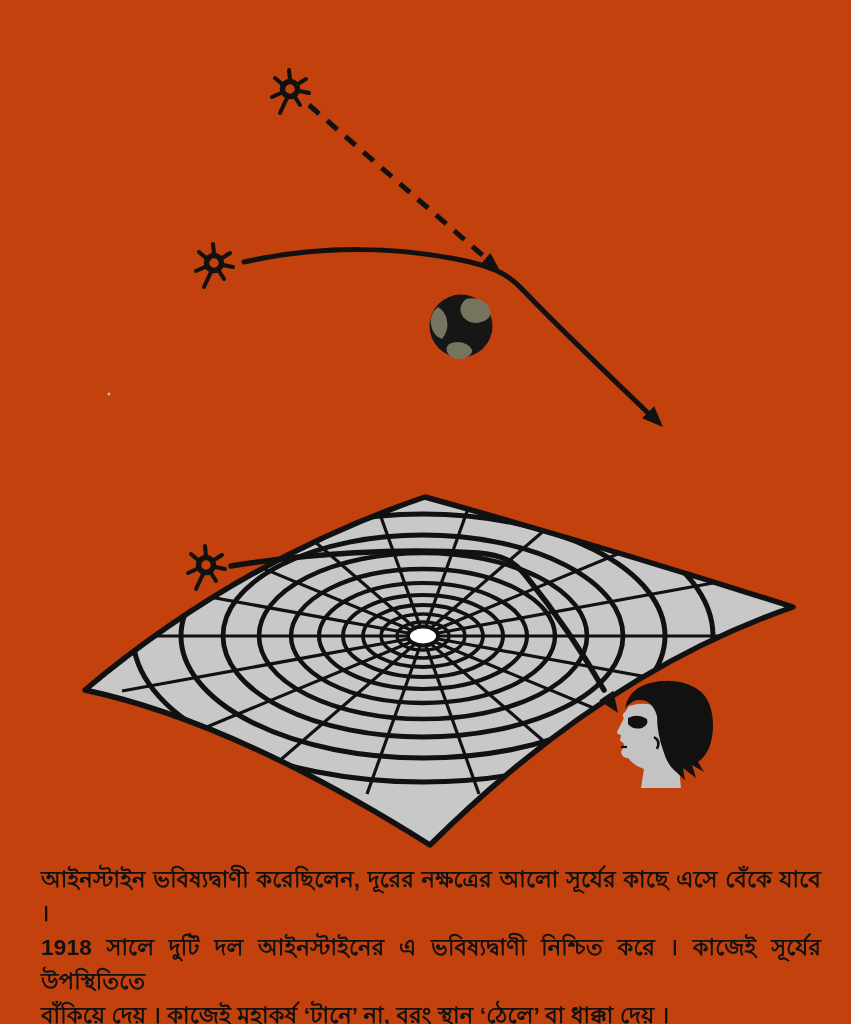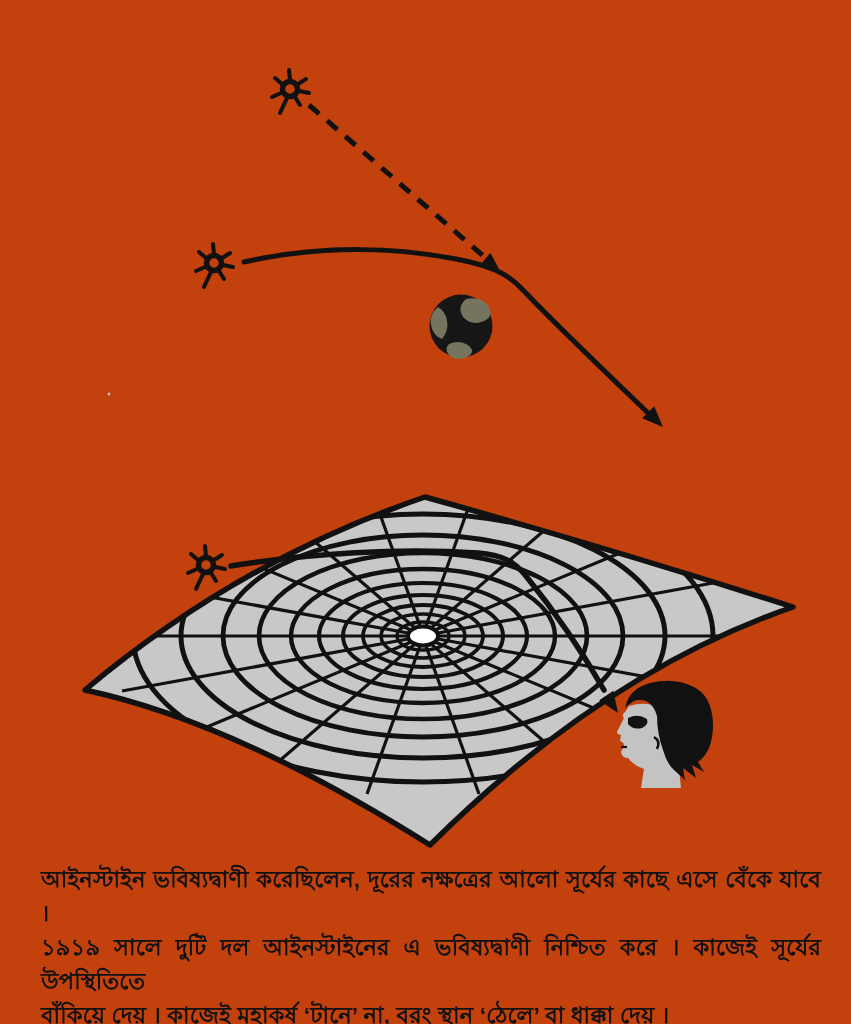--- a/index.html
+++ b/index.html
@@ -144,17 +144,17 @@
                  Q 627 705 625 709 Z" fill="#111111"></path>
         <path d="M 628 718 Q 638 713 647 719 Q 649 725 642 728 Q 633 730 628 724 Z" fill="#111111"></path>
         <path d="M 654 737 Q 661 741 657 749" class="ink" stroke-width="2.5"></path>
         <path d="M 621 747 L 627 747" class="ink" stroke-width="2.2"></path>
       </g>
     </g>
   </svg>
 
   <div id="caption">
     <div class="cap-line">আইনস্টাইন ভবিষ্যদ্বাণী করেছিলেন, দূরের নক্ষত্রের আলো সূর্যের কাছে এসে বেঁকে যাবে ।</div>
-    <div class="cap-line">১৯১৯ সালে দুটি দল আইনস্টাইনের এ ভবিষ্যদ্বাণী নিশ্চিত করে । কাজেই সূর্যের উপস্থিতিতে</div>
+    <div class="cap-line">1918 সালে দুটি দল আইনস্টাইনের এ ভবিষ্যদ্বাণী নিশ্চিত করে । কাজেই সূর্যের উপস্থিতিতে</div>
     <div class="cap-line last">বাঁকিয়ে দেয় । কাজেই মহাকর্ষ ‘টানে’ না, বরং স্থান ‘ঠেলে’ বা ধাক্কা দেয় ।</div>
   </div>
 
 </div>
 
 </body></html>

